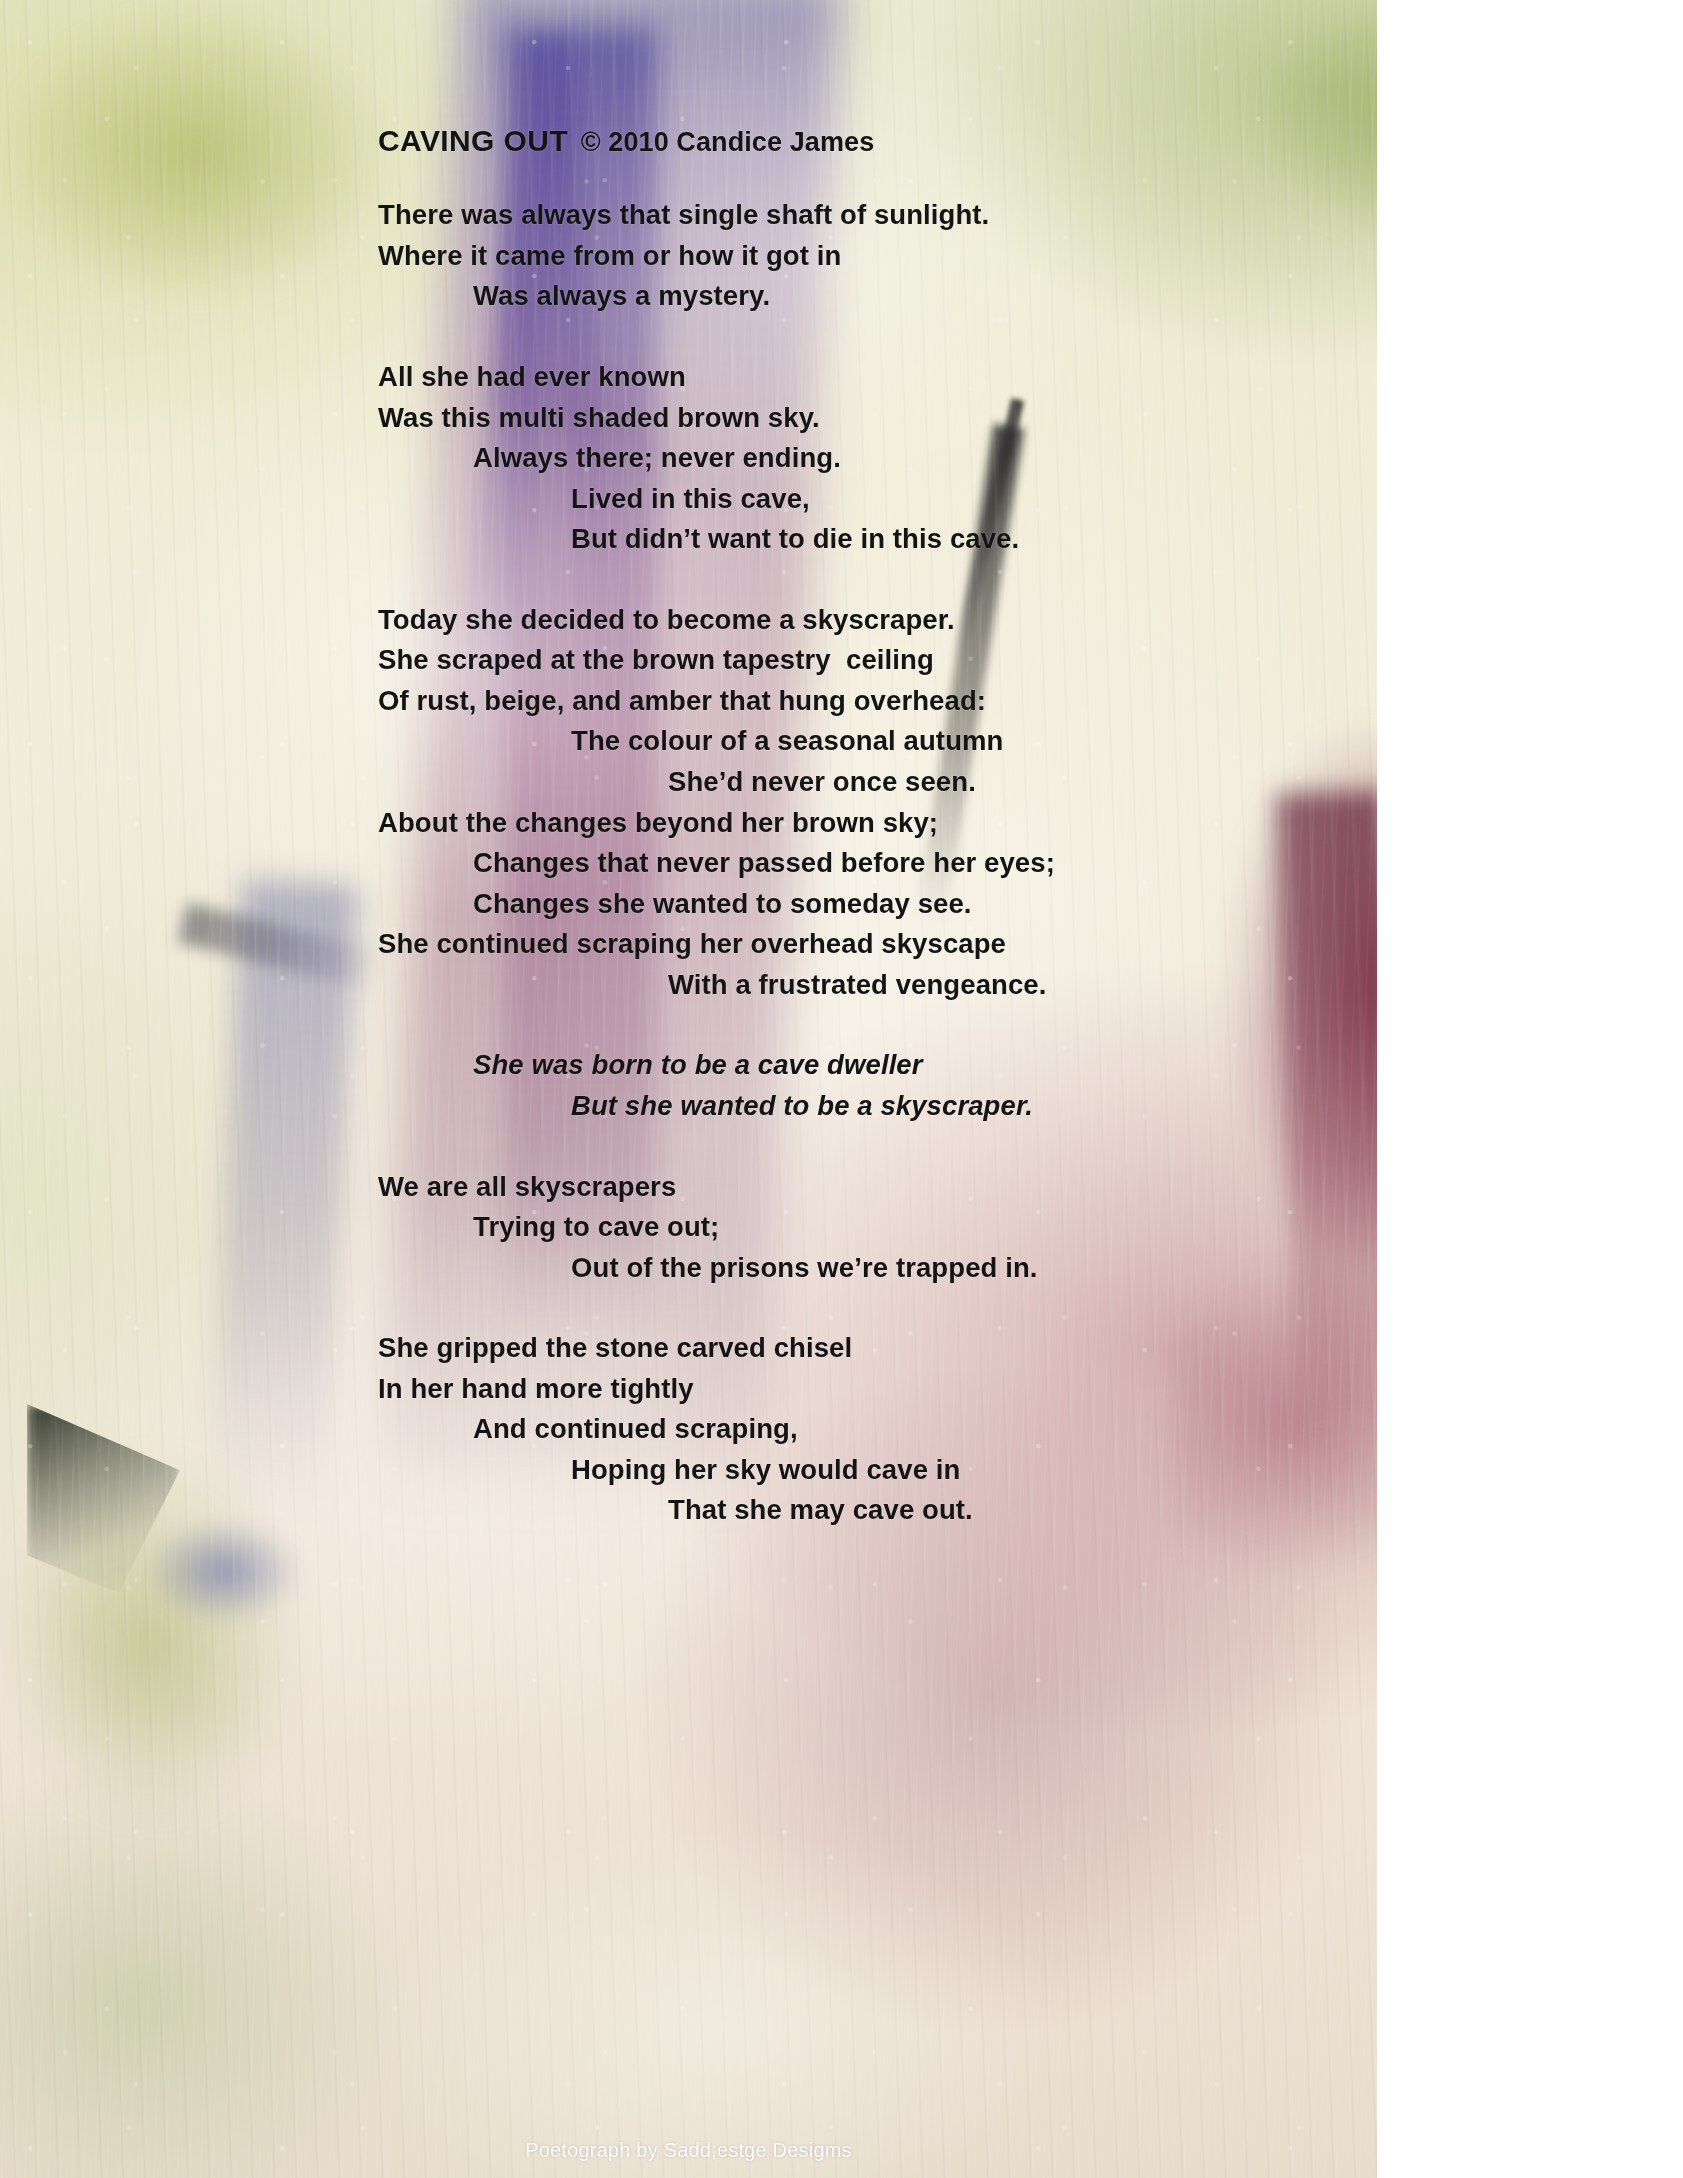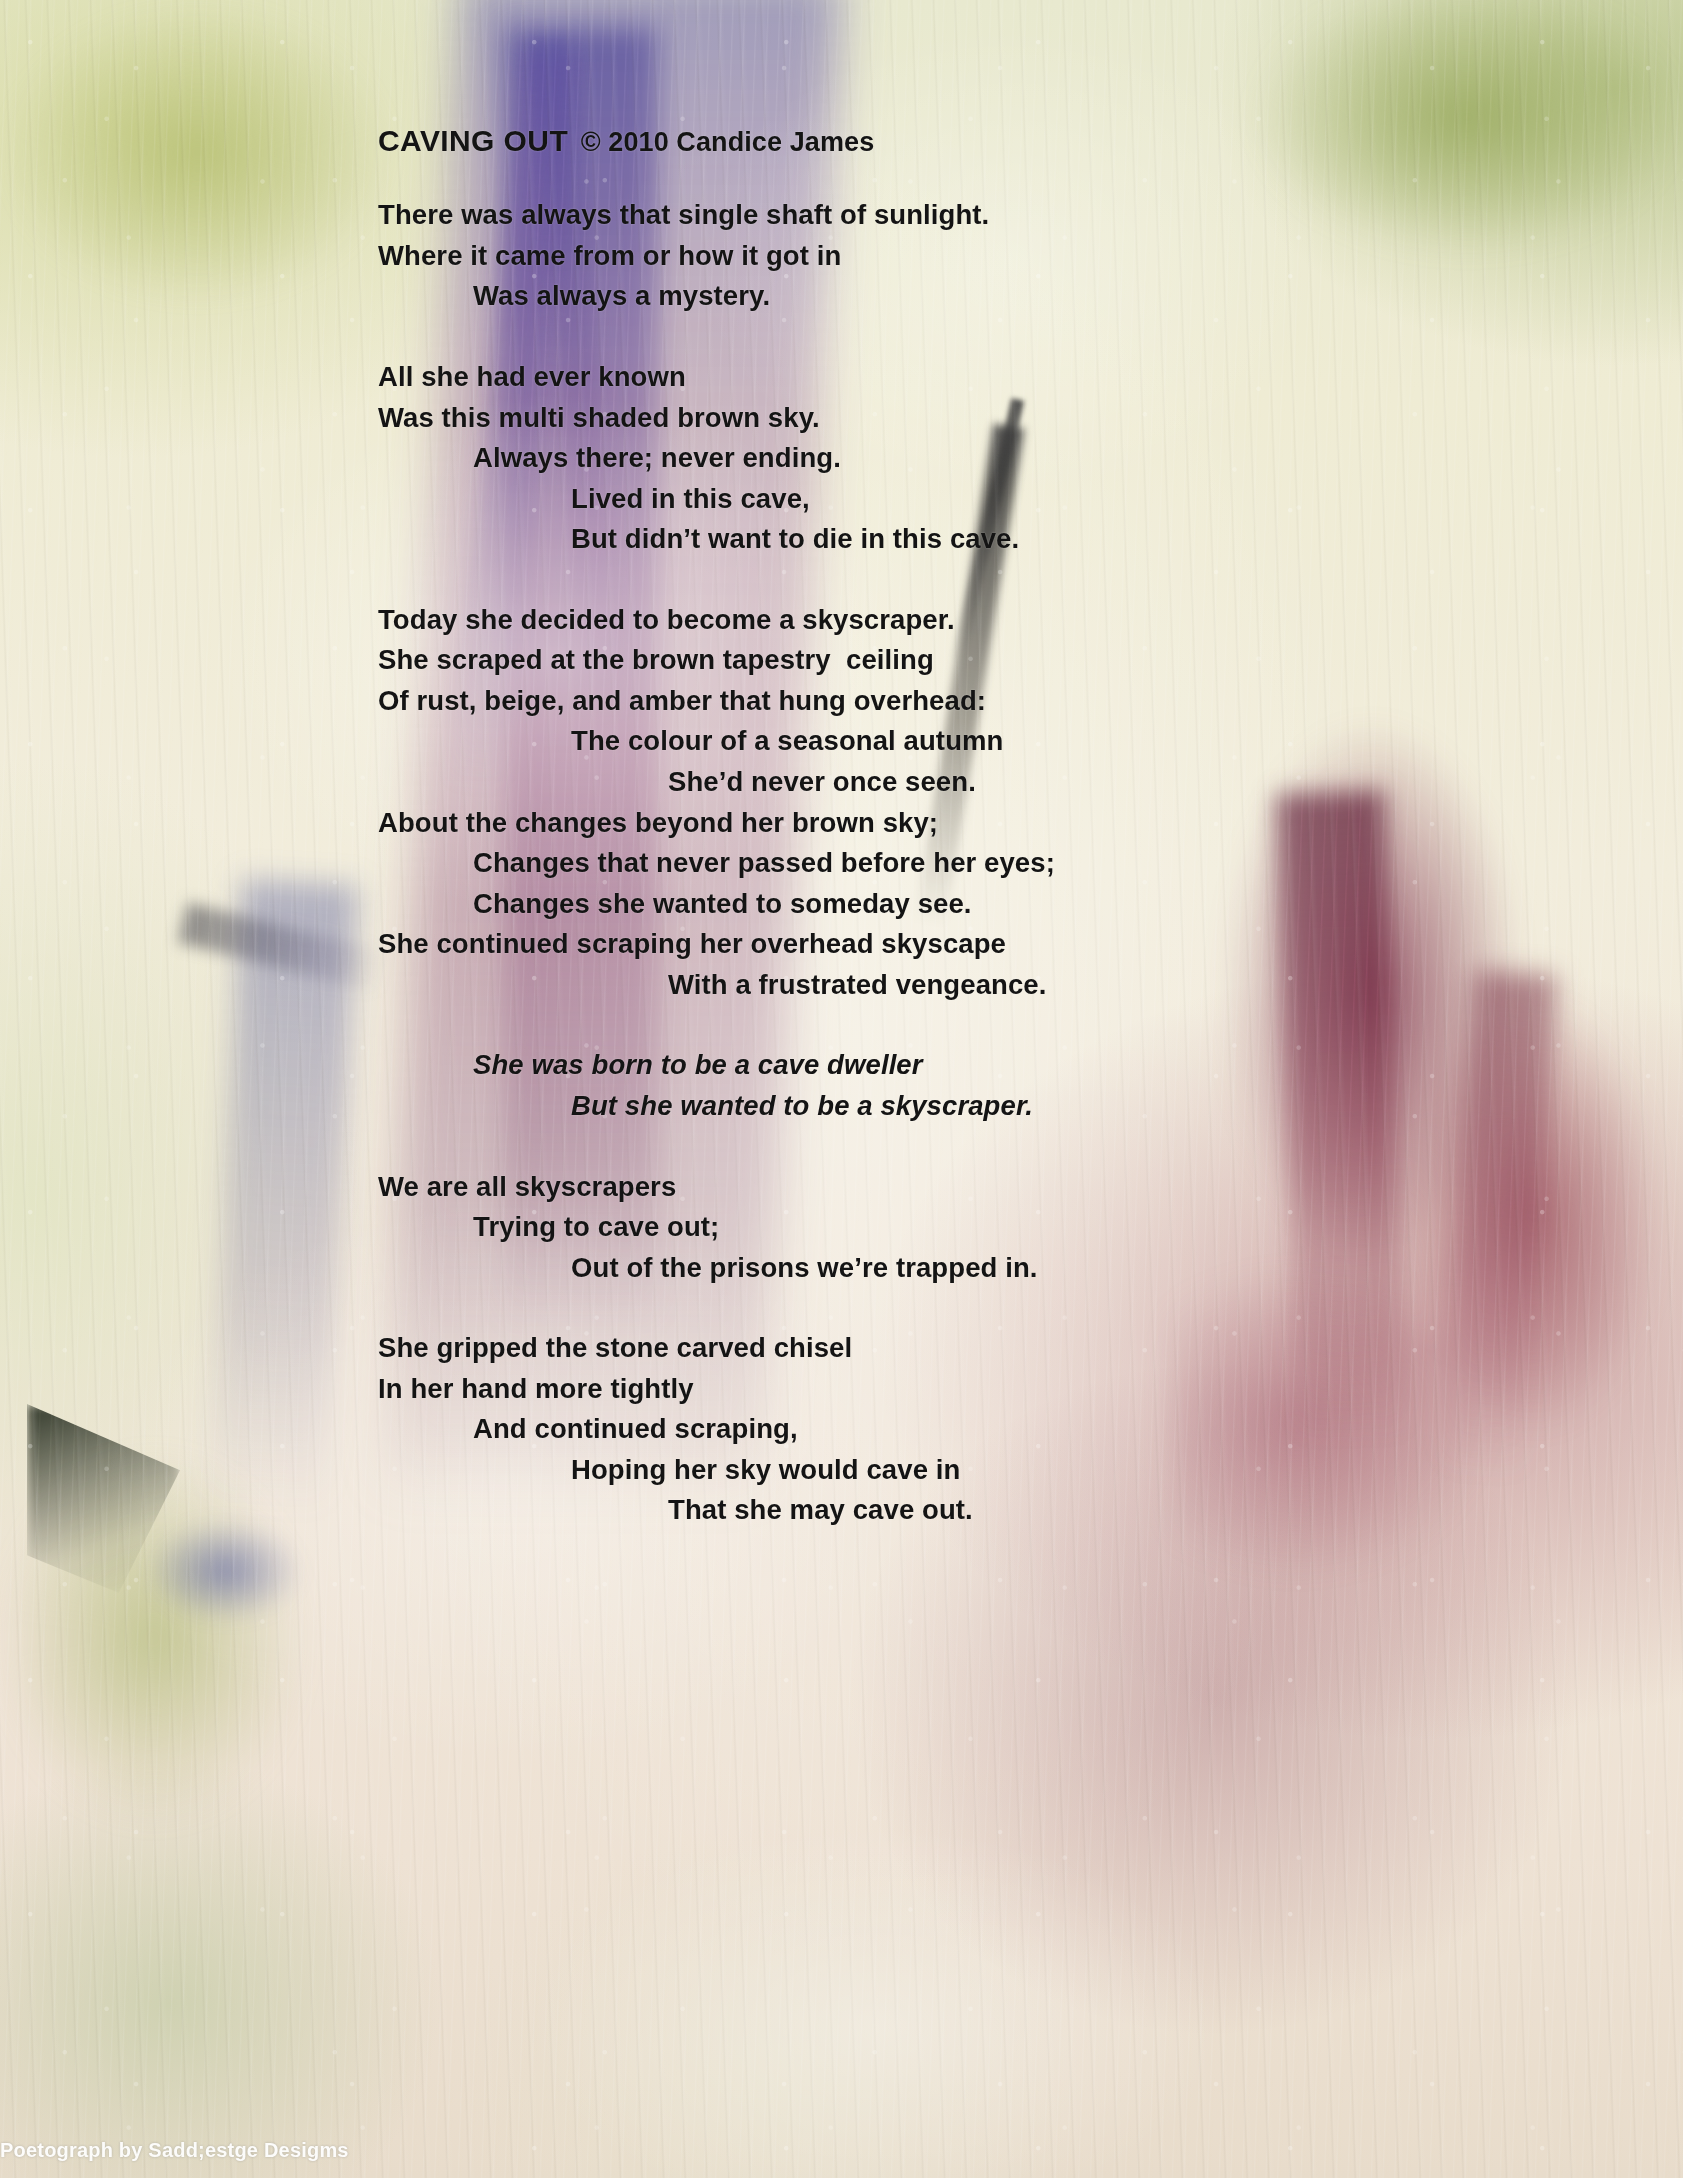--- a/index.html
+++ b/index.html
@@ -9,21 +9,21 @@
   }
   body {
     width: 1683px;
     height: 2178px;
     overflow: hidden;
     font-family: "Liberation Sans", sans-serif;
   }
 
   #poetograph {
     position: relative;
-    width: 1683px;
+    width: 1377px;
     height: 2178px;
     overflow: hidden;
     background: #e9e5cf;
   }
 
   
   .bg-layer {
     position: absolute;
     inset: 0;
     pointer-events: none;
@@ -258,23 +258,23 @@
   .i2 { padding-left: 193px; }
   .i3 { padding-left: 290px; }
   .stanza-italic .line { font-style: italic; }
 
   
   .footer-credit {
     position: absolute;
     left: 0;
     right: 0;
     bottom: 16px;
-    text-align: left;
+    text-align: center;
     color: #ffffff;
-    font-weight: bold;
+    font-weight: normal;
     font-size: 20px;
     letter-spacing: 0.2px;
     text-shadow: 0 0 2.7px rgba(120,120,120,0.45);
     opacity: 0.93;
   }
 </style>
 </head>
 <body>
 
 <div id="poetograph">

